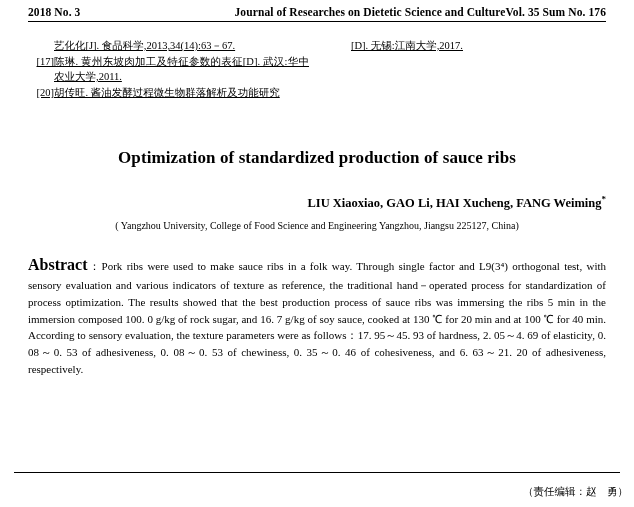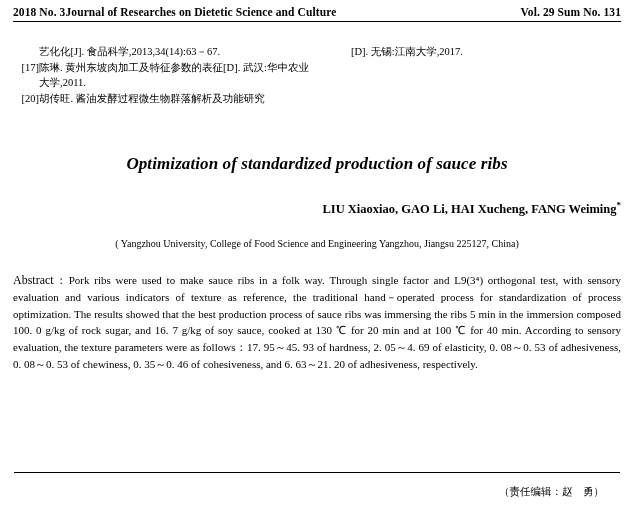--- a/index.html
+++ b/index.html
@@ -13,50 +13,51 @@
     font-family: "Liberation Serif", serif;
     color: #000000;
     position: relative;
     overflow: hidden;
   }
   .page {
     width: 634px;
     height: 507px;
     position: relative;
     box-sizing: border-box;
-    padding: 0 13px;
+    padding: 0 28px;
   }
 
   
   .runhead {
     display: flex;
     align-items: baseline;
     justify-content: space-between;
     font-weight: bold;
     font-size: 11.5px;
     padding-top: 6px;
     letter-spacing: 0.1px;
   }
   .runhead .left { white-space: nowrap; }
   .runhead .center {
     flex: 1;
-    text-align: left;
+    text-align: right;
     font-size: 11.5px;
   }
   .runhead .right { white-space: nowrap; }
   .rule {
     border-bottom: 1.2px solid #000;
     margin-top: 3px;
   }
 
   
   .refs {
     display: flex;
     gap: 16px;
-    margin-top: 23px;
+    margin-top: 17px;
+    text-decoration: underline;
   }
   .refcol {
     width: 50%;
     font-size: 10.5px;
     line-height: 1.42;
   }
   .refitem {
     display: flex;
     align-items: flex-start;
     margin-bottom: 1px;
@@ -74,44 +75,43 @@
   }
   .refitem.noindent .reftext { text-indent: 0; }
 
   
   .title {
     text-align: center;
     font-weight: bold;
     font-size: 17px;
     margin-top: 46px;
     letter-spacing: 0.1px;
-    font-style: italic;
   }
   .authors {
     text-align: right;
     font-weight: bold;
     font-size: 12.5px;
     margin-top: 26px;
   }
   .affil {
     text-align: center;
     font-size: 10px;
-    margin-top: 21px;
+    margin-top: 9px;
   }
 
   
   .abstract {
     margin-top: 22px;
     font-size: 11px;
     line-height: 1.52;
     text-align: justify;
   }
   .abstract .lbl {
-    font-weight: normal;
-    font-size: 12px;
+    font-weight: bold;
+    font-size: 16px;
   }
   .keywords {
     margin-top: 16px;
     font-size: 11px;
     line-height: 1.5;
     text-align: justify;
   }
   .keywords .lbl {
     font-weight: bold;
     font-size: 12px;
@@ -120,35 +120,35 @@
   
   .footer-rule {
     position: absolute;
     left: 14px;
     right: 14px;
     bottom: 34px;
     border-bottom: 1px solid #000;
   }
   .footer {
     position: absolute;
-    right: 30px;
+    right: 6px;
     bottom: 8px;
     font-size: 10.5px;
   }
   .sup { font-size: 9px; vertical-align: super; }
 </style>
 </head>
 <body>
 
 <div class="page">
 
   <div class="runhead">
     <div class="left">2018 No. 3</div>
     <div class="center">Journal of Researches on Dietetic Science and Culture</div>
-    <div class="right">Vol. 29 Sum No. 131</div>
+    <div class="right">Vol. 35 Sum No. 176</div>
   </div>
   <div class="rule"></div>
 
   <div class="refs">
     <div class="refcol">
       <div class="refitem noindent">
         <span class="refnum"></span>
         <span class="reftext">艺化化[J]. 食品科学,2013,34(14):63－67.</span>
       </div>
       <div class="refitem">

